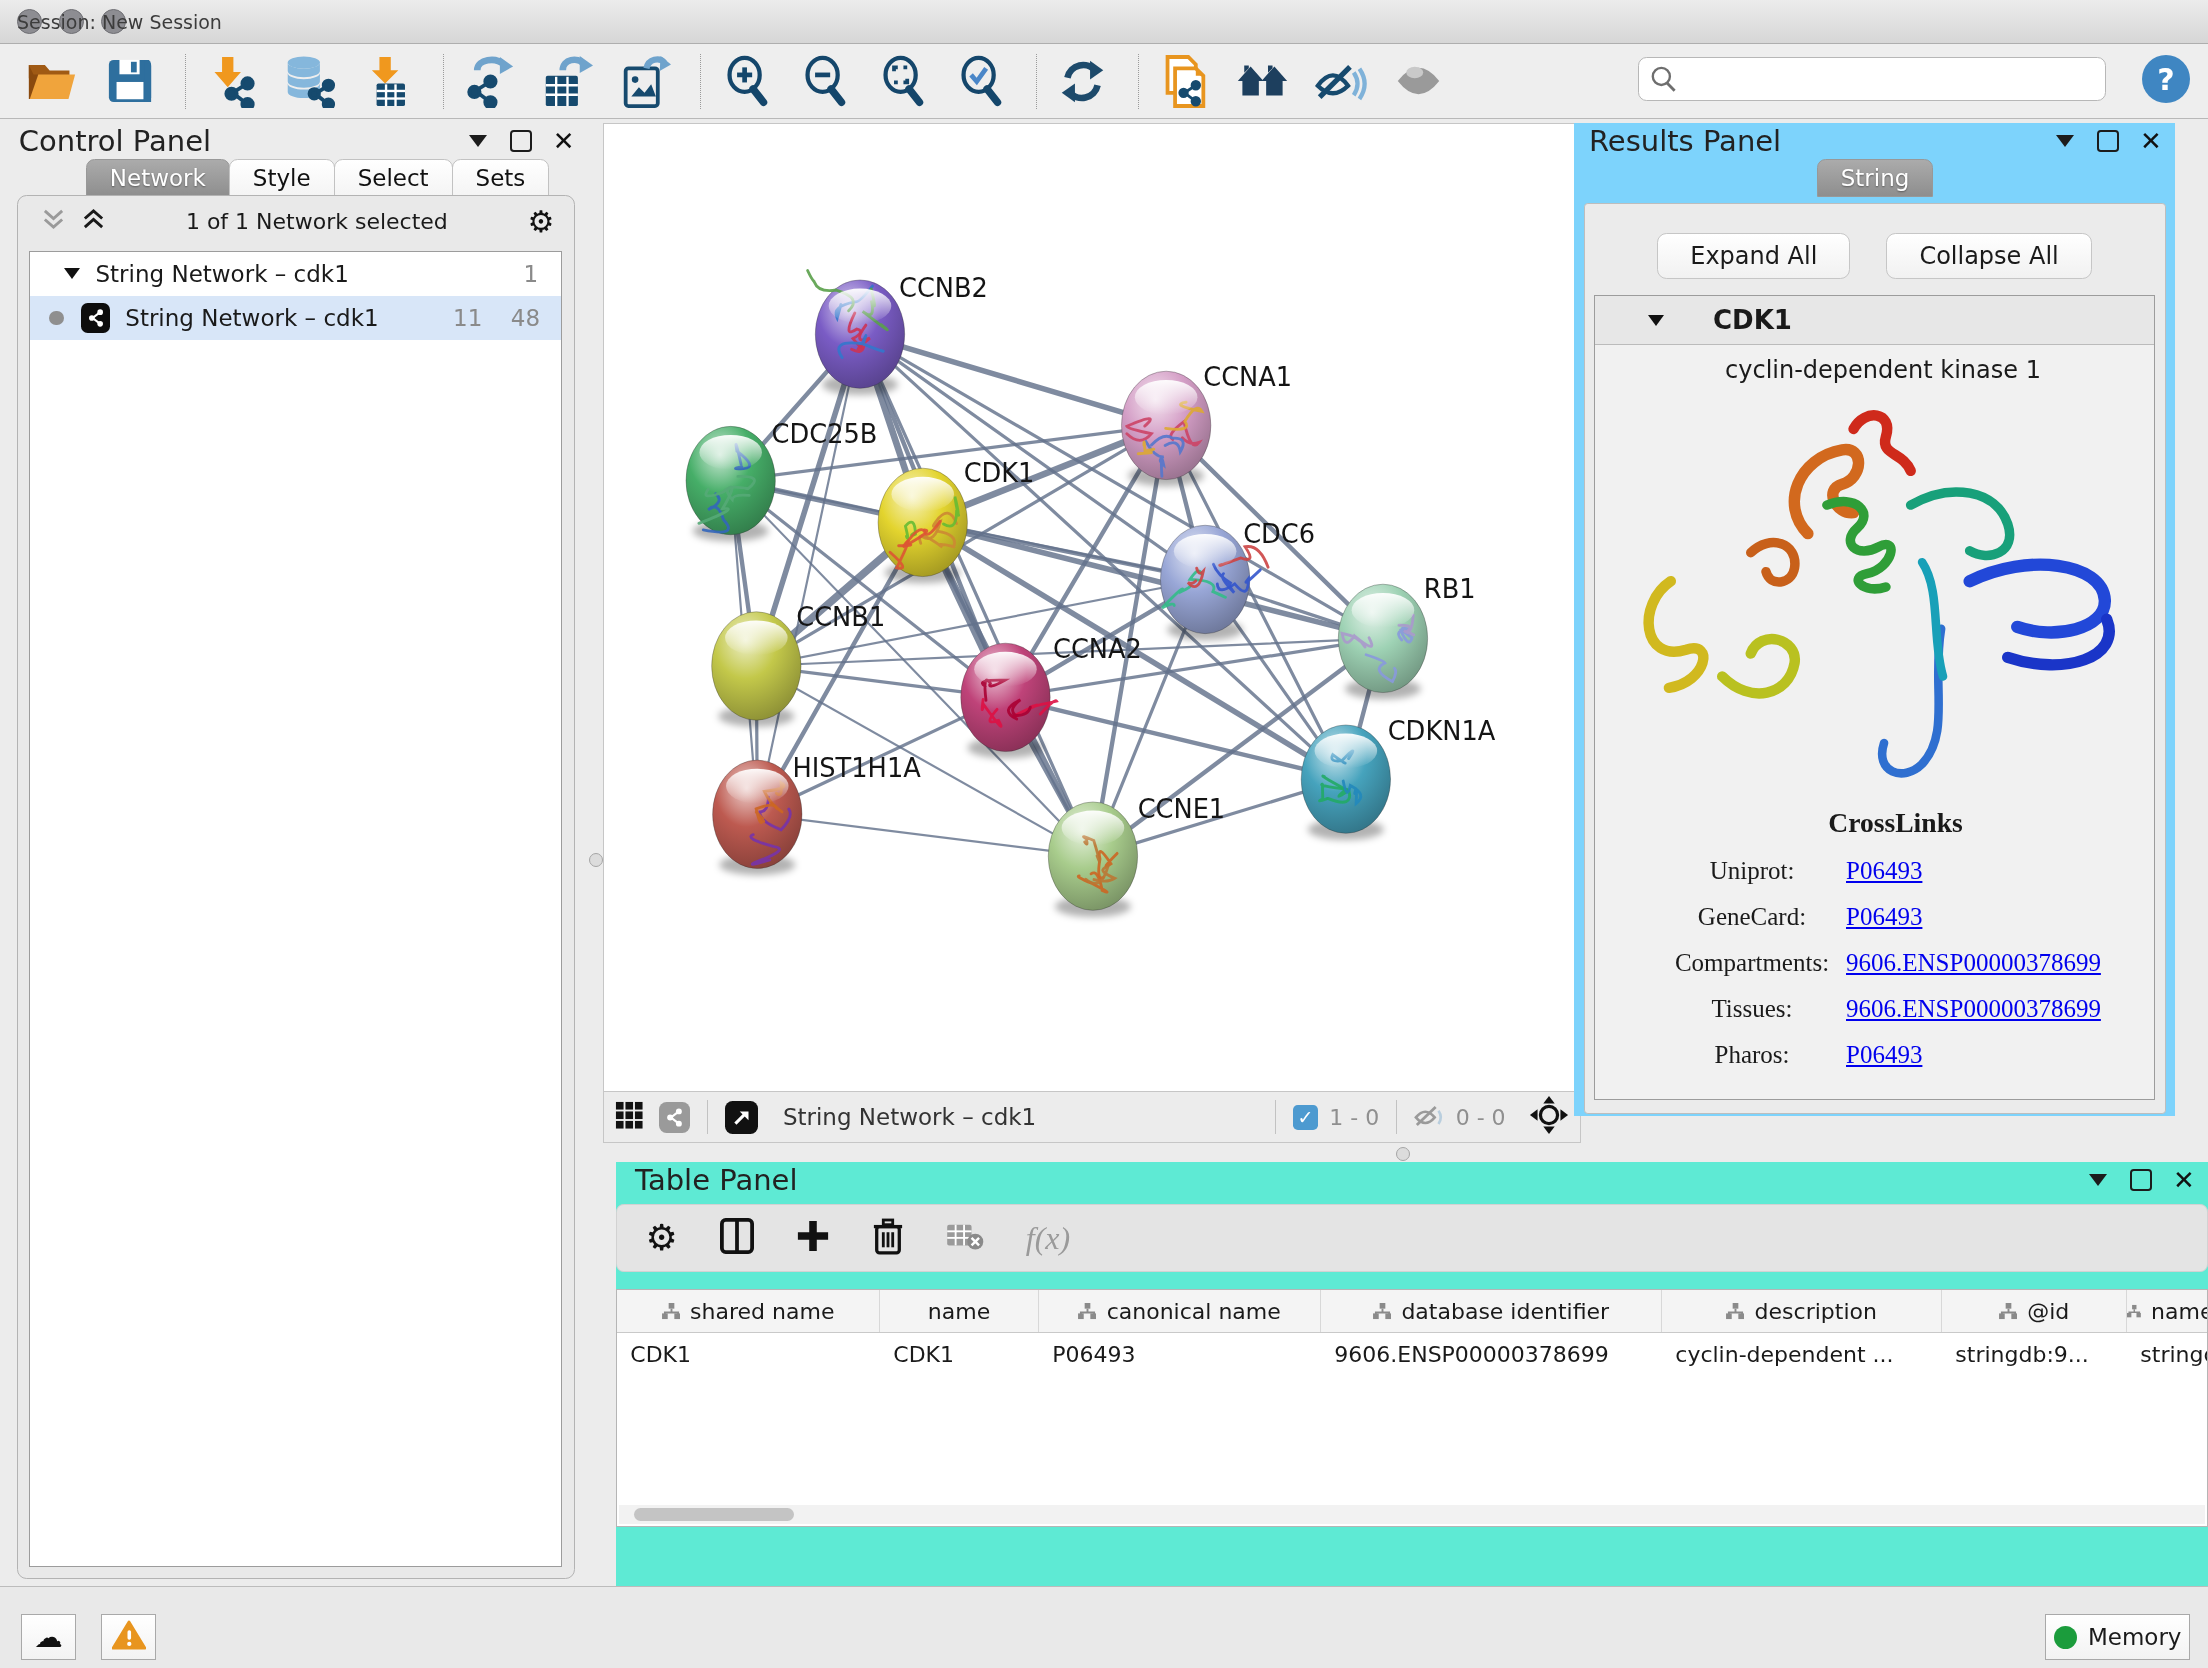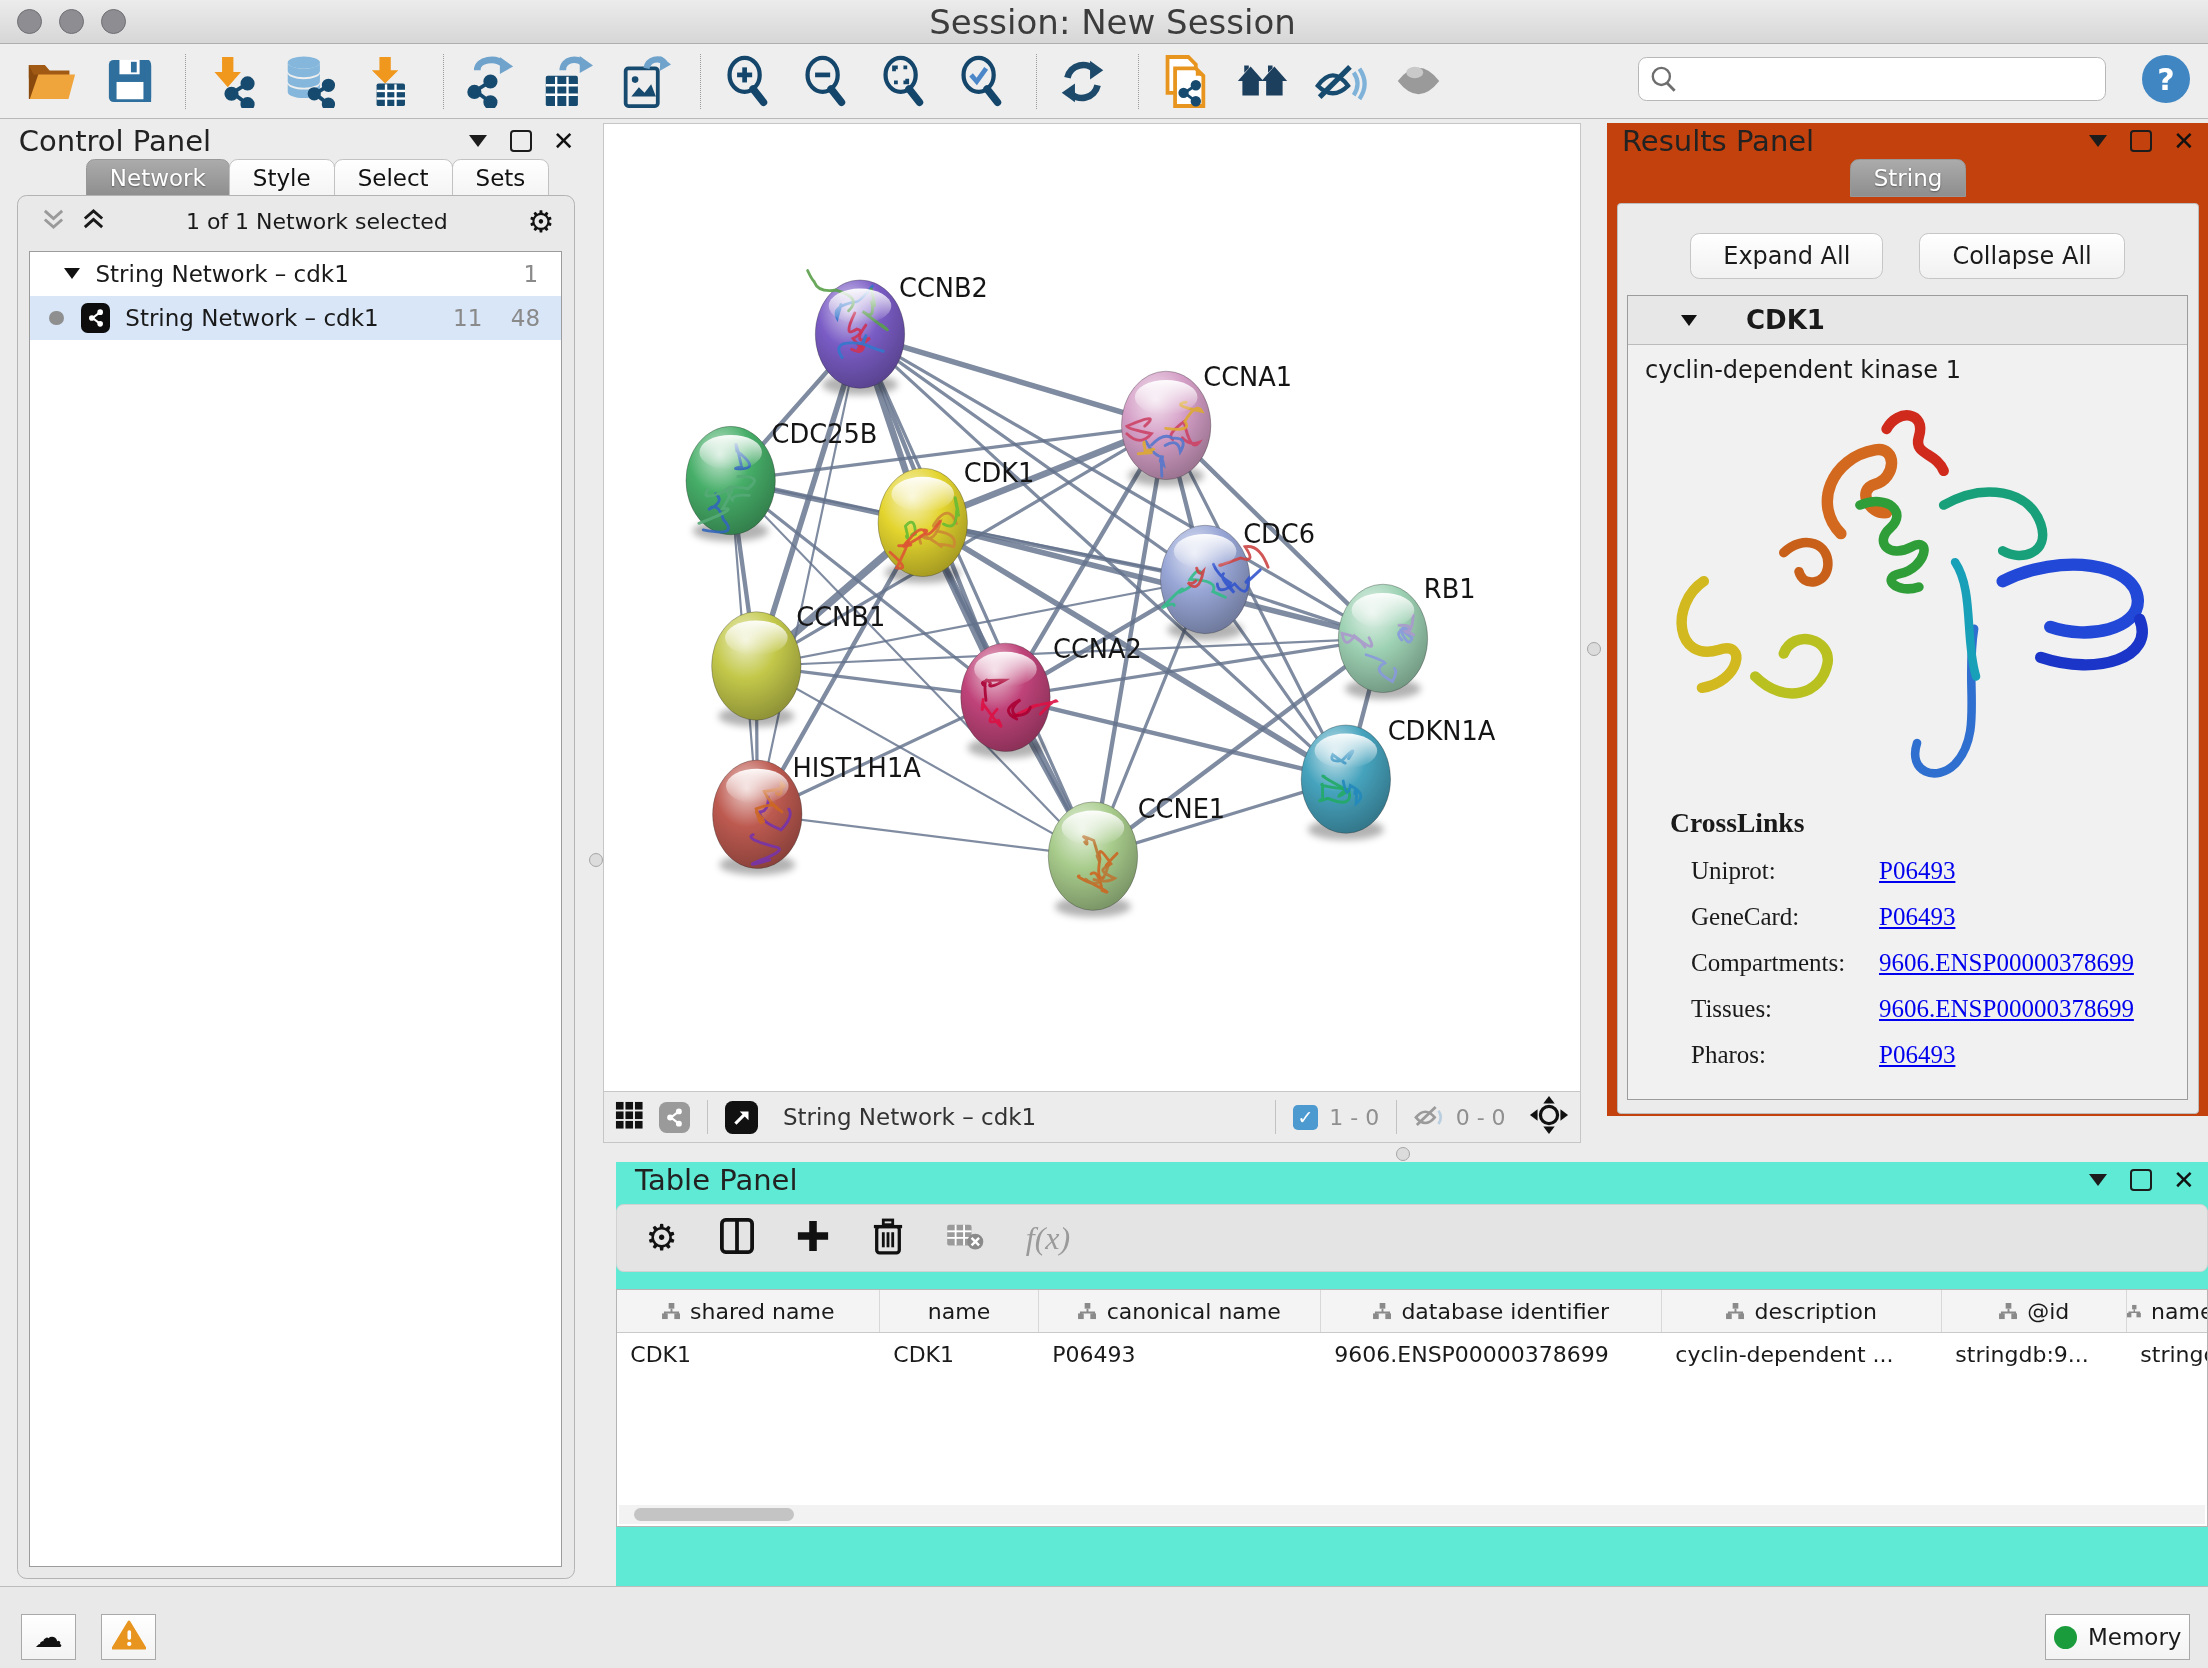--- a/index.html
+++ b/index.html
@@ -3,21 +3,21 @@
 <meta charset="utf-8">
 <style>
   html,body{margin:0;padding:0;}
   body{width:2208px;height:1668px;position:relative;background:#ececec;
        font-family:"DejaVu Sans","Liberation Sans",sans-serif;color:#1a1a1a;overflow:hidden;}
   .abs{position:absolute;}
   
   .titlebar{left:0;top:0;width:2208px;height:43px;background:linear-gradient(#ececec,#d6d6d6);
             border-bottom:1px solid #aeaeae;display:flex;align-items:center;}
   .tl{width:23px;height:23px;border-radius:50%;background:#8d8d92;border:1px solid #6f6f74;margin-left:17px;}
-  .wtitle{position:absolute;left:0;right:0;text-align:center;font-size:34px;color:#3c3c3c;padding-left:17px;}
+  .wtitle{position:absolute;left:0;right:0;font-size:19px;color:#3c3c3c;padding-left:17px;}
   
   .toolbar{left:0;top:44px;width:2208px;height:75px;background:#eeeeee;border-bottom:1px solid #b8b8b8;
            display:flex;align-items:center;padding-left:25px;box-sizing:border-box;}
   .tbi{width:53px;height:53px;margin-right:25px;display:flex;align-items:center;justify-content:center;}
   .tbsep{width:0;height:55px;border-left:1.9px dotted #9a9a9a;margin:0 19px 0 3.8px;}
   .searchwrap{position:absolute;left:1638px;top:13.3px;width:468px;height:44px;}
   .search{width:100%;height:100%;box-sizing:border-box;border:1.9px solid #b7b7b7;border-radius:8.6px;
           background:#fff;font-size:23px;padding:0 11.4px 0 49px;outline:none;color:#333;}
   .searchic{position:absolute;left:11.4px;top:7.6px;}
   .helpbtn{position:absolute;left:2142px;top:11.4px;width:48px;height:48px;border-radius:50%;
@@ -56,21 +56,21 @@
   .netbar{position:absolute;left:0;top:969px;width:978px;height:51px;background:#ececec;border:1px solid #c6c6c6;
           border-top:none;box-sizing:border-box;display:flex;align-items:center;padding:0 11.4px;}
   .nbsep{width:0;height:34px;border-left:1px solid #c2c2c2;margin:0 17px;}
   .graybadge{width:31px;height:31px;border-radius:7.6px;background:#9a9a9a;display:flex;align-items:center;justify-content:center;}
   .blackbadge{width:33px;height:33px;border-radius:7.6px;background:#111;display:flex;align-items:center;justify-content:center;}
   .netname{font-size:23px;color:#333;margin-left:25px;}
   .cbox{width:25px;height:25px;border-radius:4.8px;background:#4d9ad0;color:#fff;font-size:19px;font-weight:bold;
         display:flex;align-items:center;justify-content:center;}
   .graytxt{font-size:22px;color:#8f8f8f;}
   
-  .rpanel{left:1607px;top:123px;width:601px;height:993px;background:#c2410c;}
+  .rpanel{left:1574px;top:123px;width:601px;height:993px;background:#7dd3fc;text-align:center;}
   .rbox{position:absolute;left:9.5px;right:9.5px;top:80px;bottom:1.9px;background:#ebebeb;border:1px solid #bdbdbd;border-radius:3.8px;}
   .btnrow{display:flex;justify-content:center;gap:36px;margin-top:28.5px;}
   .wbtn{height:44px;padding:0 32px;background:linear-gradient(#ffffff,#f1f1f1);border:1px solid #c6c6c6;
         border-radius:9.5px;font-size:24px;display:flex;align-items:center;}
   .ribox{position:absolute;left:9.5px;right:9.5px;top:91px;bottom:13.3px;background:#f1f1f1;border:1px solid #9c9c9c;overflow:hidden;}
   .cdkrow{height:48px;background:#e7e7e7;border-bottom:1px solid #bbb;display:flex;align-items:center;}
   .cdkname{font-size:26px;font-weight:bold;margin-left:49px;}
   .desc{font-size:24px;padding:11.4px 0 0 17px;}
   .serif{font-family:"Liberation Serif","DejaVu Serif",serif;}
   .clhead{font-size:27.6px;font-weight:bold;padding-left:42px;margin-top:3.8px;}

